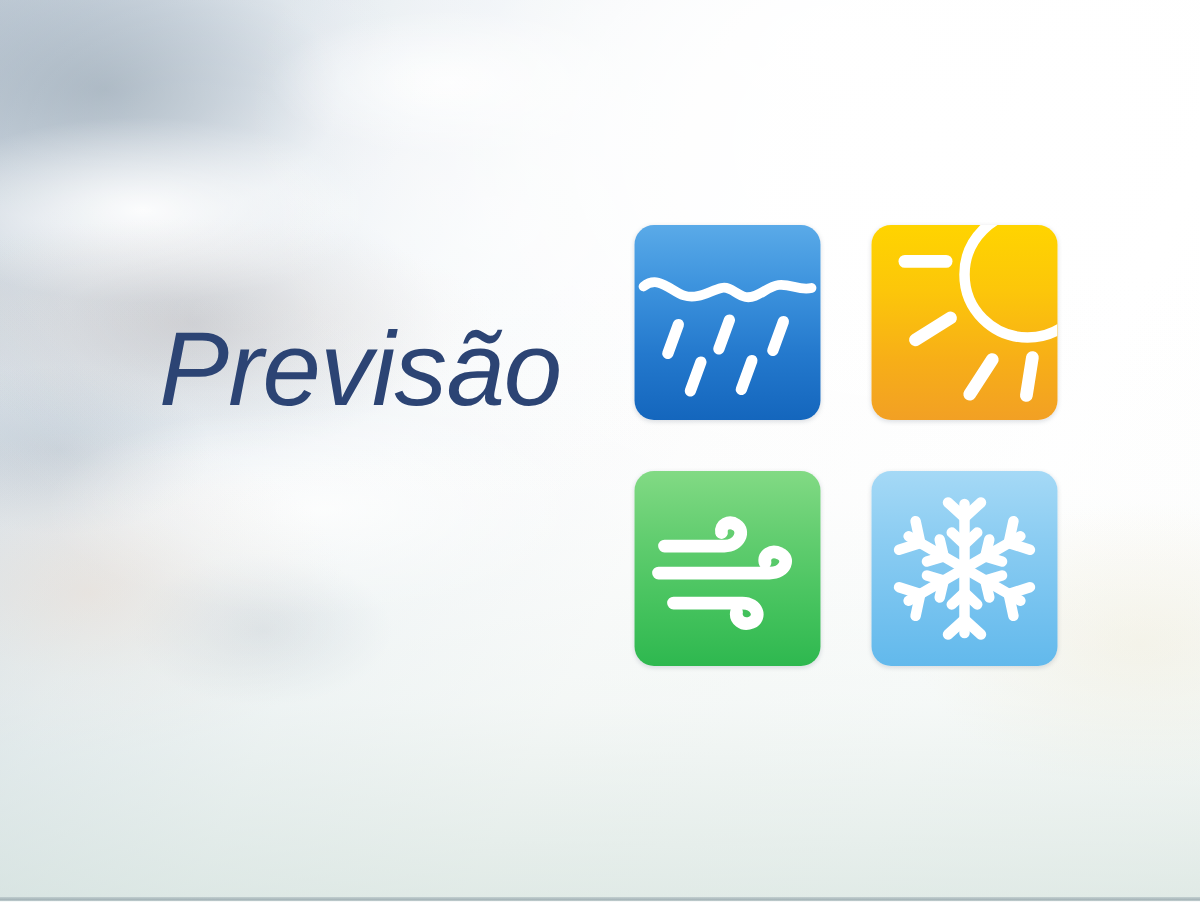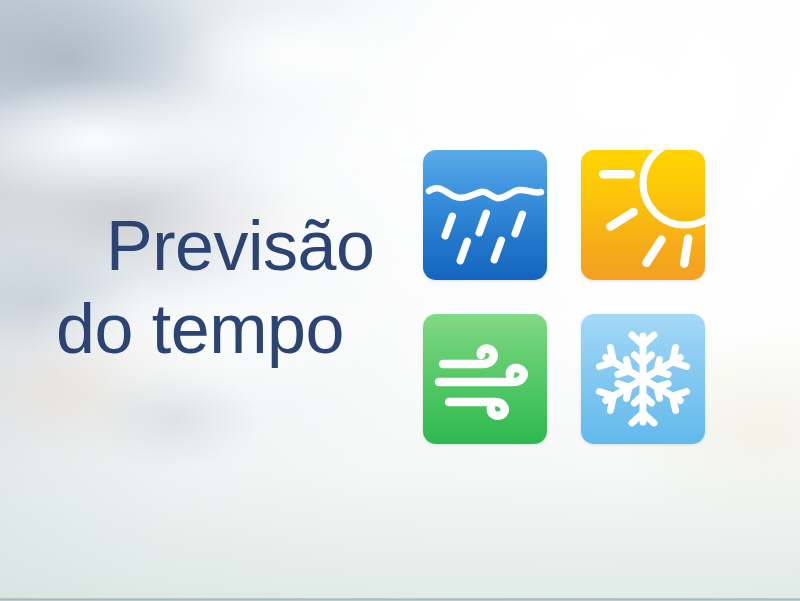--- a/index.html
+++ b/index.html
@@ -136,20 +136,21 @@
     position: absolute;
     left: 56px;
     top: 205px;
     width: 352px;
     color: #2c4474;
     font-size: 70px;
     line-height: 83px;
     letter-spacing: -0.5px;
     font-weight: 400;
     white-space: nowrap;
+    font-style: italic;
   }
   .title-line { display: block; }
   .title-line-1 { padding-left: 50px; }
 
   
   .icon-grid {
     position: absolute;
     left: 423px;
     top: 150px;
     width: 282px;
@@ -188,21 +189,20 @@
   <div class="sky-layer sky-base"></div>
   <div class="sky-layer sky-cloud-left"></div>
   <div class="sky-layer sky-cloud-white"></div>
   <div class="sky-layer sky-glow"></div>
   <div class="sky-layer sky-warm"></div>
   <div class="sky-layer sky-bottom"></div>
   <div class="sky-edge"></div>
 
   <div class="title-block">
     <span class="title-line title-line-1">Previsão</span>
-    <span class="title-line title-line-2">do tempo</span>
   </div>
 
   <div class="icon-grid">
 
     <div class="tile tile-rain">
       <svg viewBox="0 0 124 130" xmlns="http://www.w3.org/2000/svg" aria-hidden="true">
         <g fill="none" stroke="#ffffff" stroke-width="6.5" stroke-linecap="round" stroke-linejoin="round">
           <path d="M6 41 C 16 33, 24 44, 33 47 C 42 50, 50 44, 58 42
                    C 64 40.5, 68 47, 74 48 C 82 49.5, 88 41, 96 40
                    C 104 39, 110 44, 118 42"></path>

